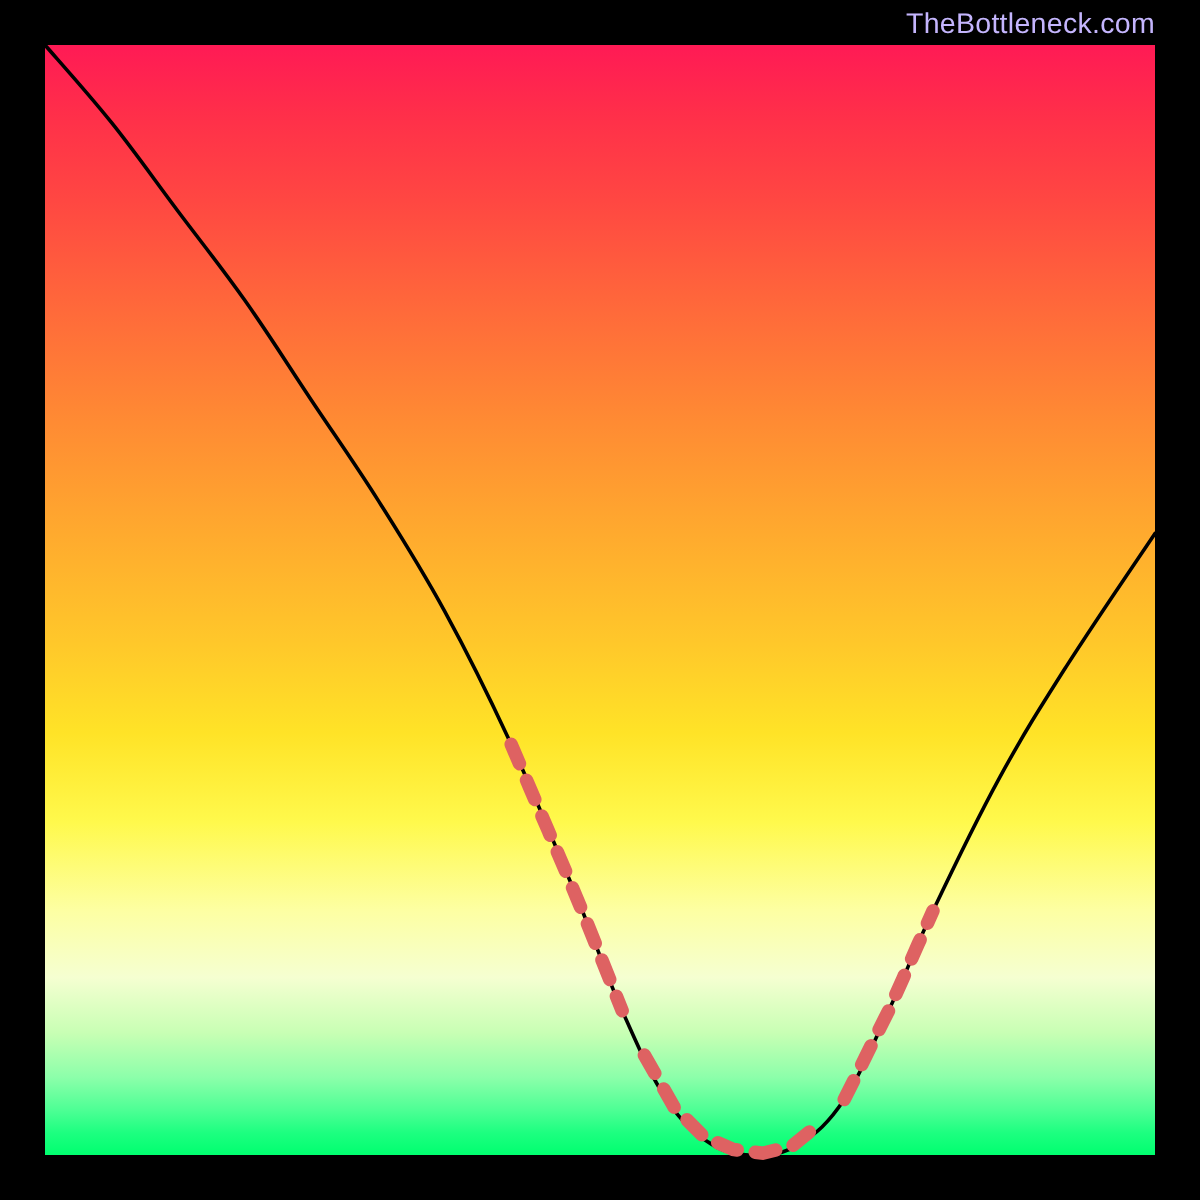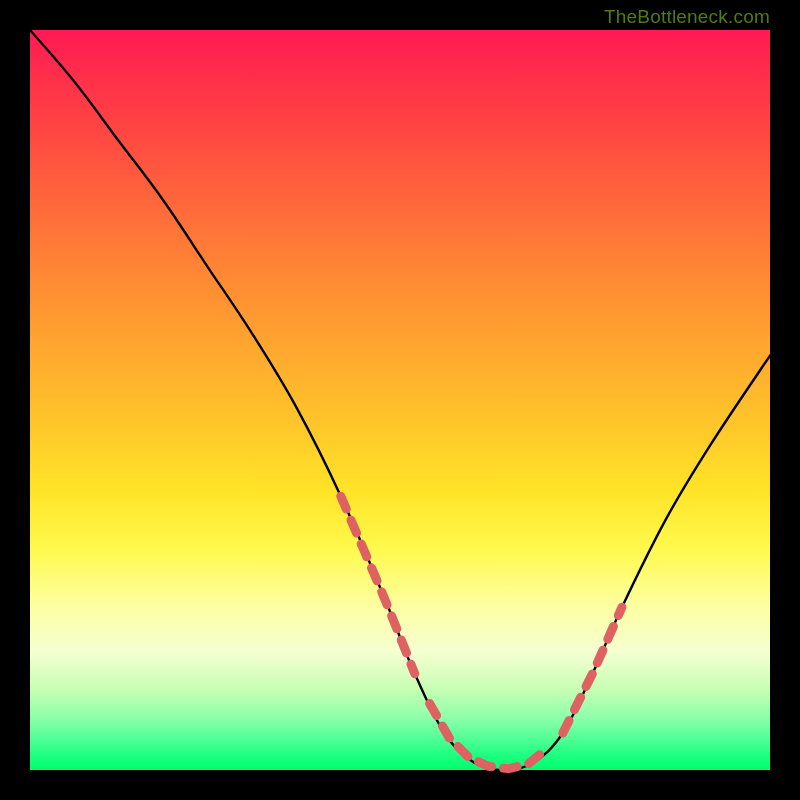--- a/index.html
+++ b/index.html
@@ -41,21 +41,21 @@
       #8cffaa 93%,
       #4cff94 96%,
       #1dff80 98%,
       #00ff6f 100%
     );
   }
   .source-label {
     position: absolute;
     top: 6px;
     right: 30px;
-    color: #4d7c0f;
+    color: #c4b5fd;
     font-size: 19px;
     letter-spacing: 0.2px;
   }
   svg.curves {
     position: absolute;
     left: 0;
     top: 0;
     width: 740px;
     height: 740px;
     overflow: visible;

